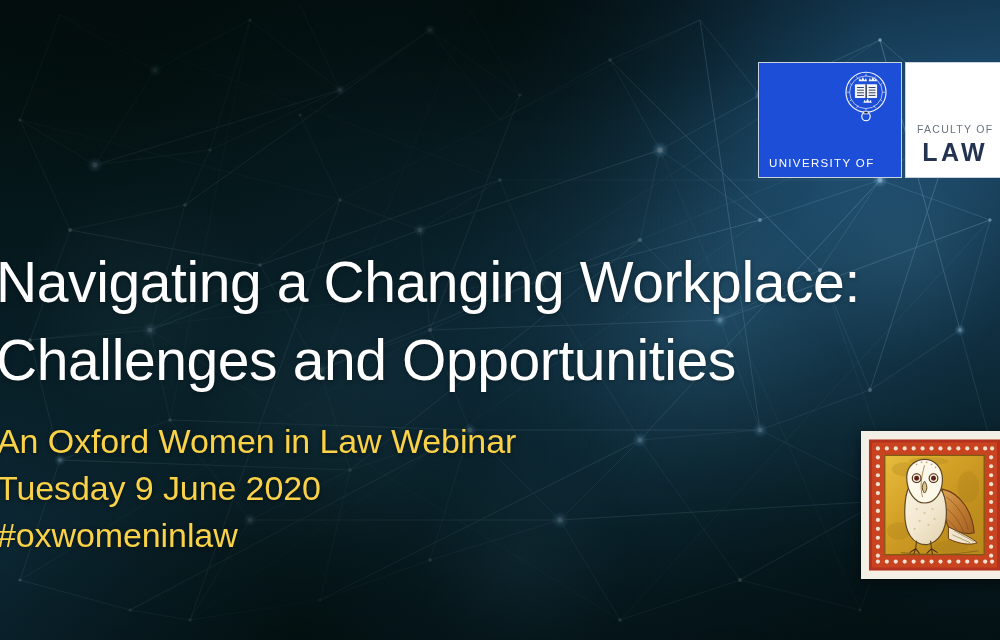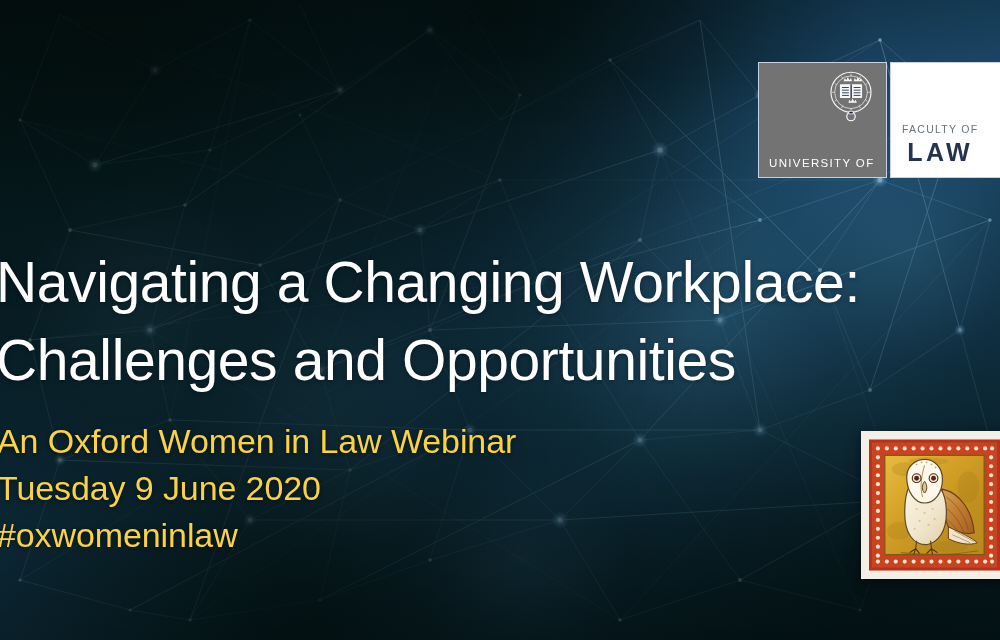--- a/index.html
+++ b/index.html
@@ -88,23 +88,23 @@
   #logo-lockup {
     position:absolute;
     left:758px;
     top:62px;
     height:116px;
     display:flex;
     align-items:stretch;
   }
 
   .logo-oxford {
-    width:129px;
+    width:144px;
     height:116px;
-    background:#737373;
+    background:#1d4ed8;
     border:1px solid #c9d2e0;
     position:relative;
     flex:0 0 auto;
   }
   .ox-crest {
     position:absolute;
     right:8px;
     top:5px;
     width:54px;
     height:58px;

